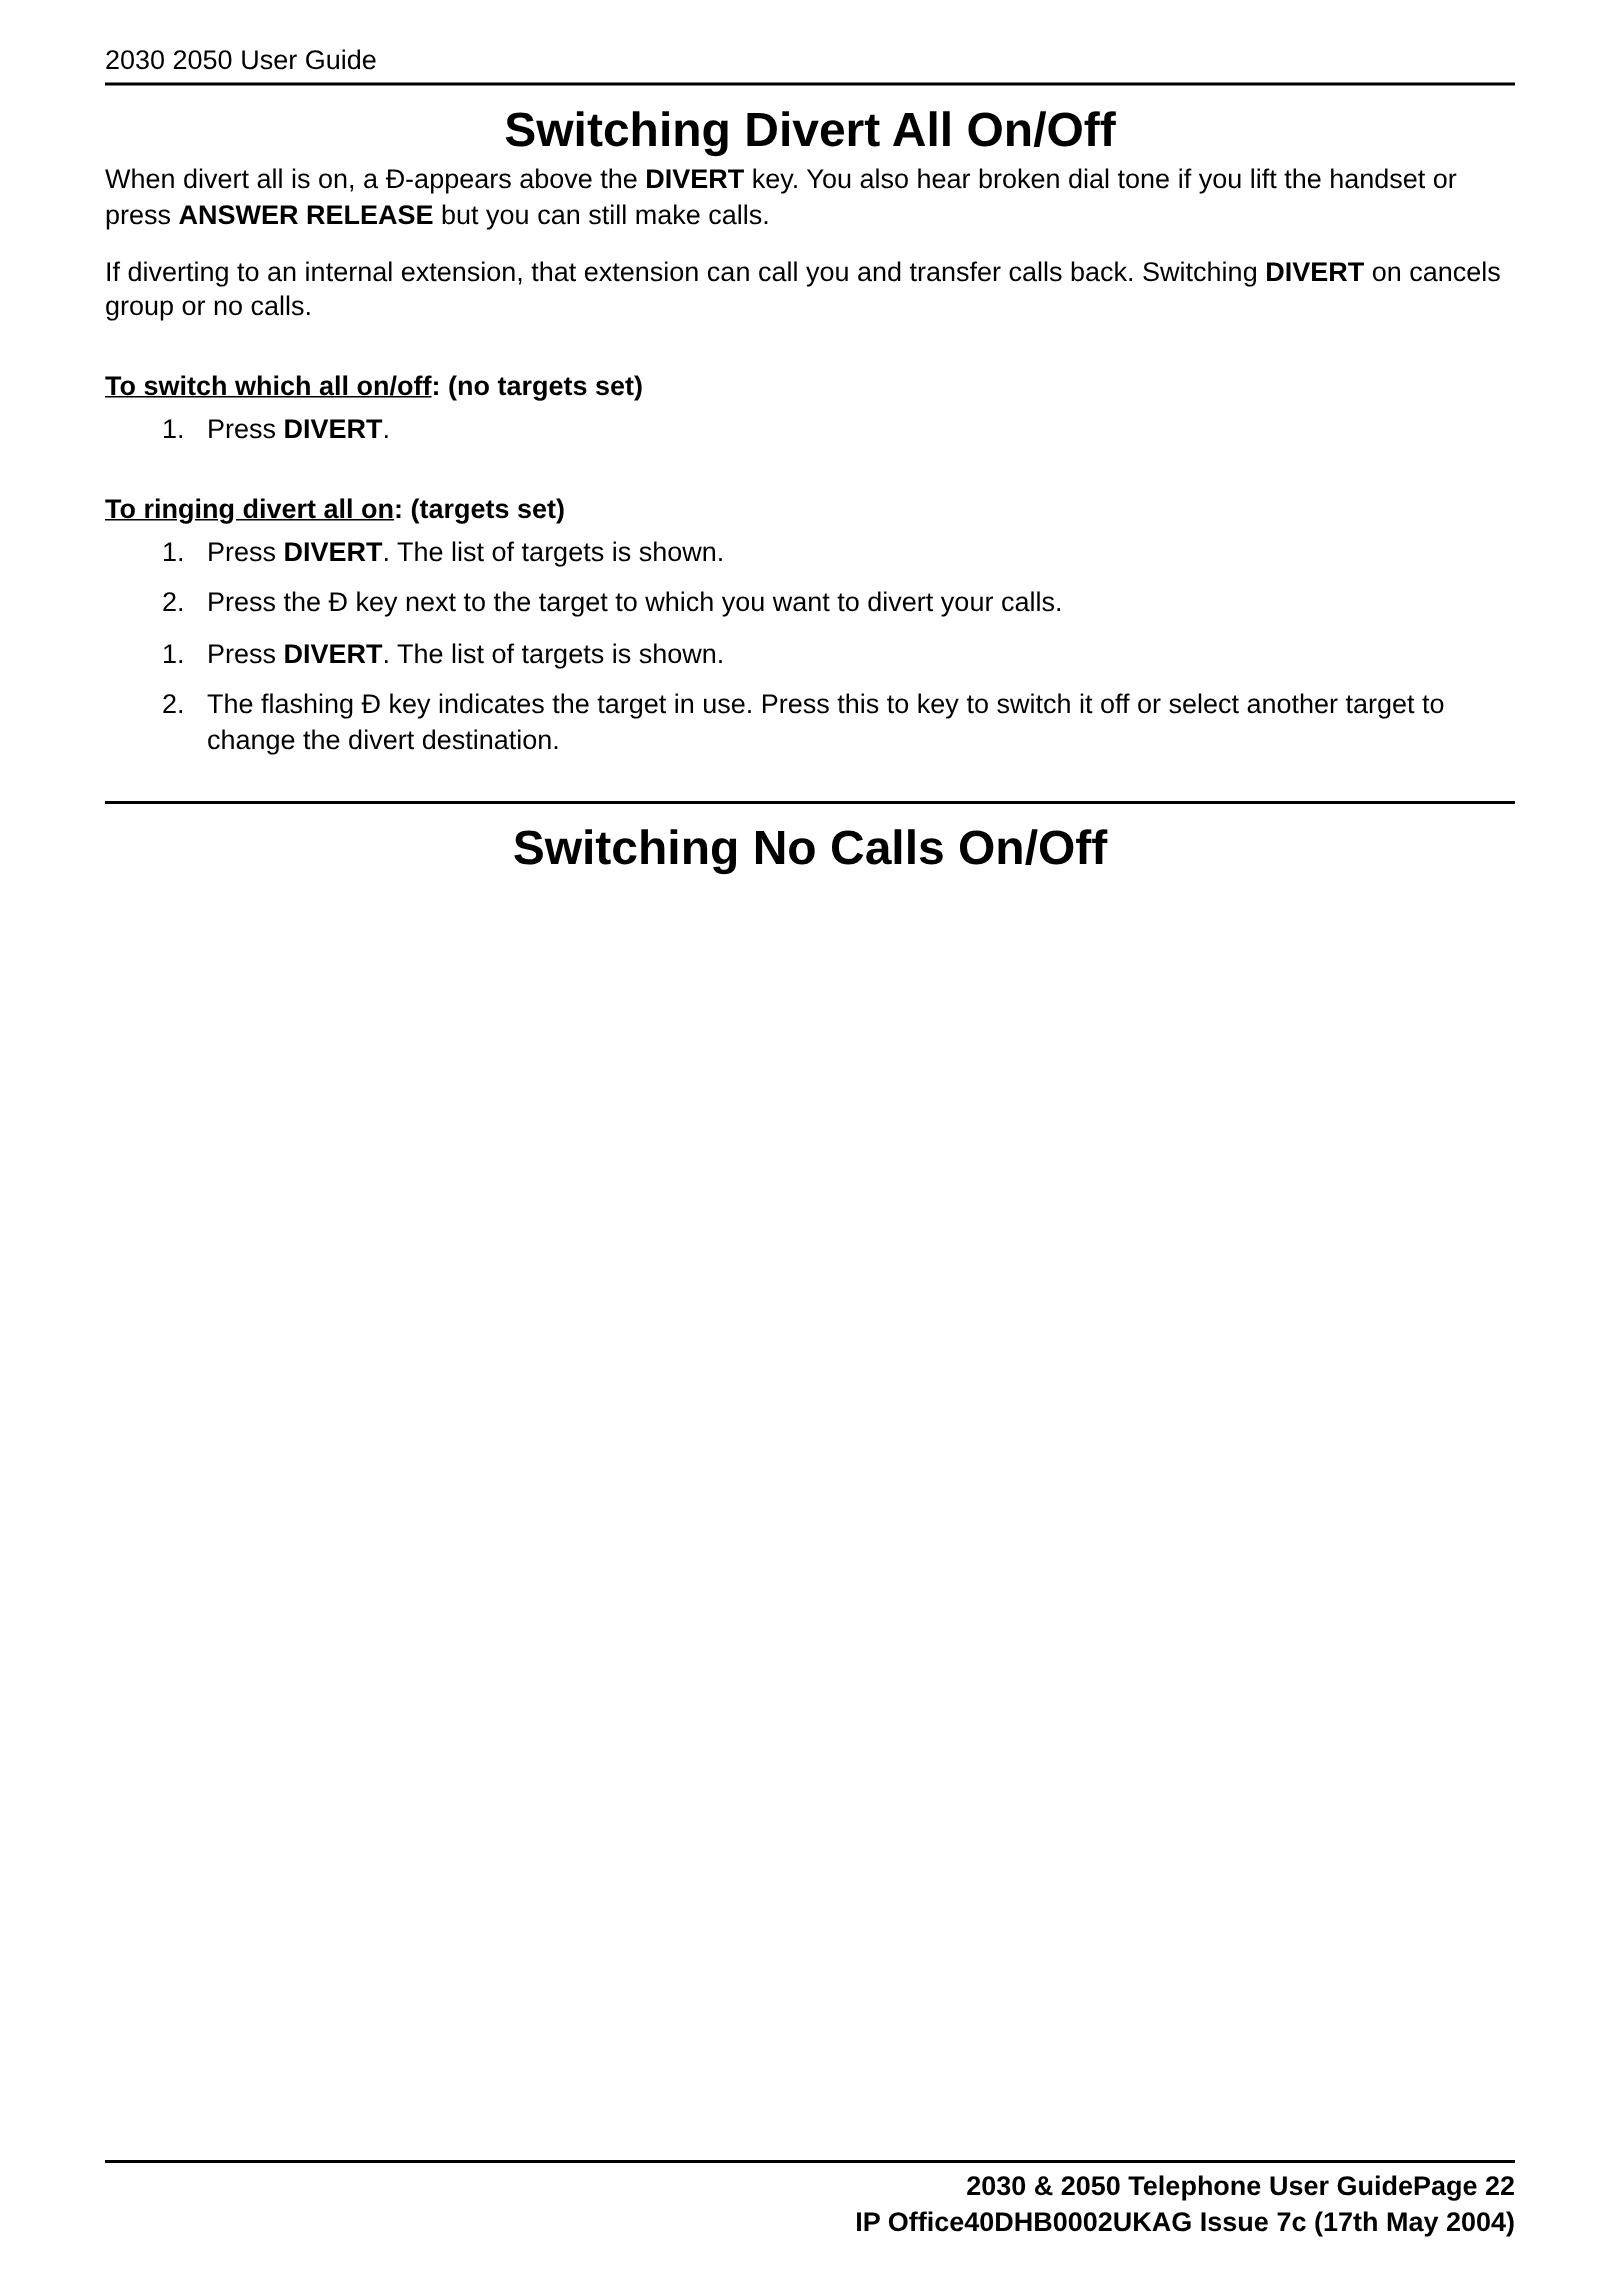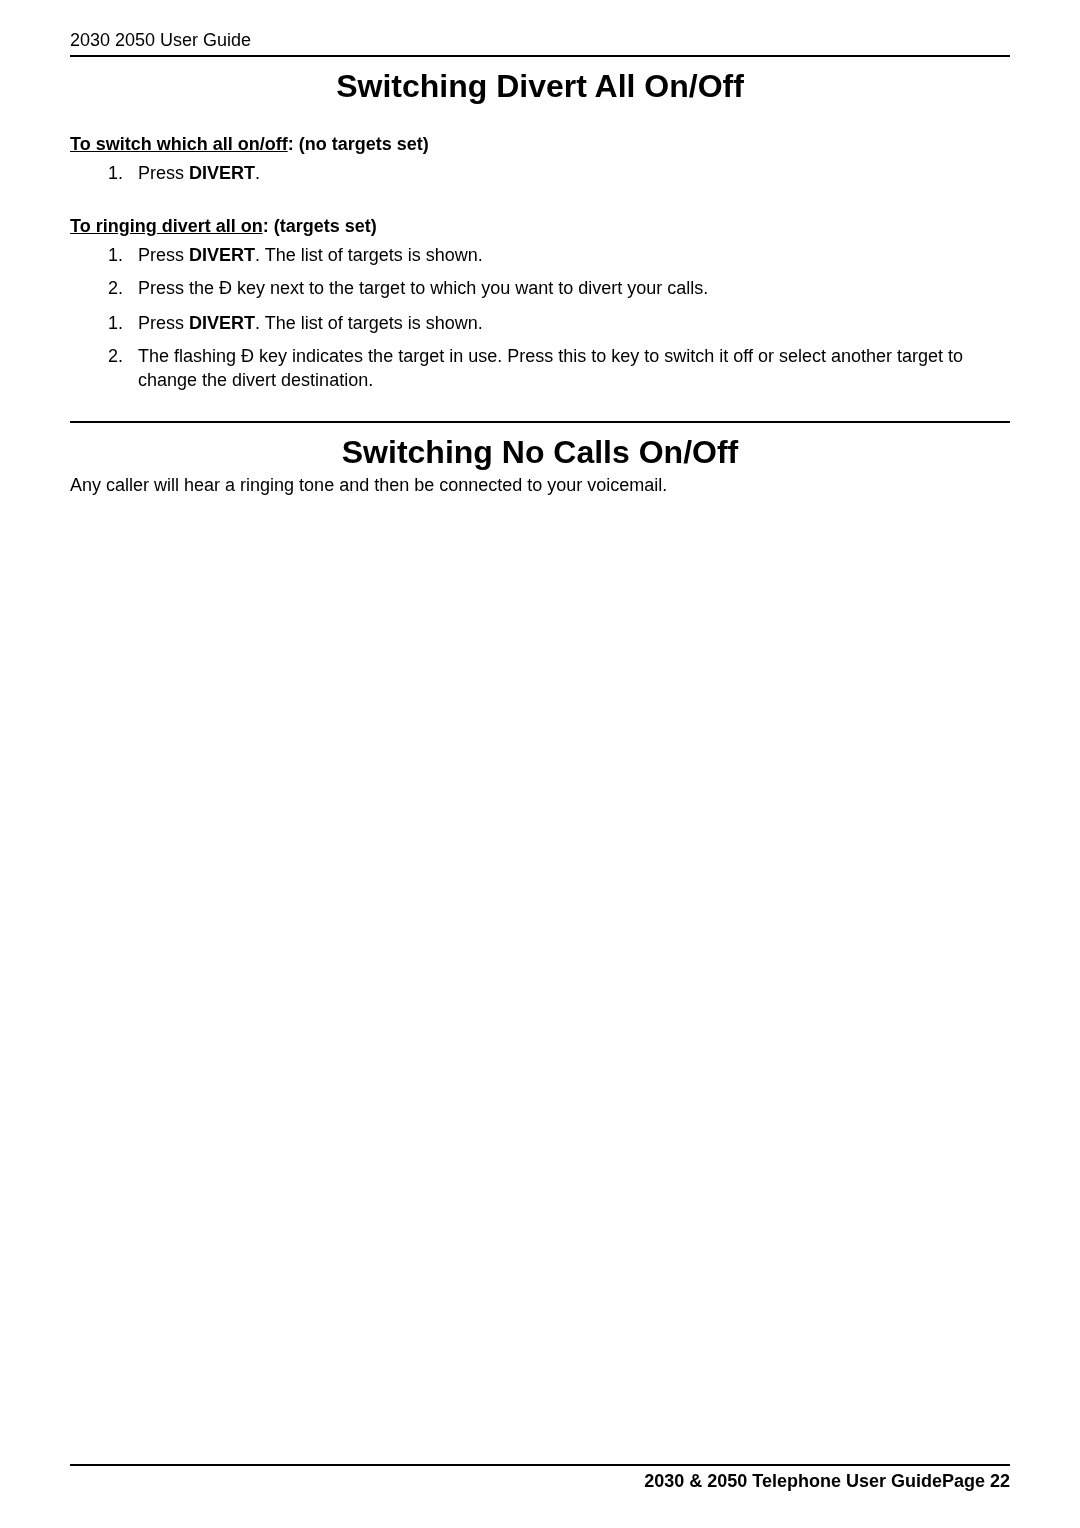--- a/index.html
+++ b/index.html
@@ -84,22 +84,28 @@
 </head>
 <body>
 
 <div class="page">
 
   <div class="header-title">2030 2050 User Guide</div>
   <hr class="header-rule">
 
   <div class="section-heading">Switching Divert All On/Off</div>
 
+  <div class="body-text">
+    <span>When divert all is on, a Ð-appears above the </span><b>DIVERT</b><span> key. You also hear broken dial tone if you lift the handset or press </span><b>ANSWER RELEASE</b><span> but you can still make calls.</span>
+  </div>
 
 
+  <div class="body-text">
+    <span>If diverting to an internal extension, that extension can call you and transfer calls back. Switching </span><b>DIVERT</b><span> on cancels group or no calls.</span>
+  </div>
 
   <div class="sub-heading">
     <span class="underline">To switch which all on/off</span><span>: (no targets set)</span>
   </div>
   <ol>
     <li>
       <span>Press </span><b>DIVERT</b><span>.</span>
     </li>
   </ol>
 
@@ -117,23 +123,26 @@
     <li>
       <span>Press </span><b>DIVERT</b><span>. The list of targets is shown.</span>
     </li>
     <li>The flashing Ð key indicates the target in use. Press this to key to switch it off or select another target to change the divert destination.</li>
   </ol>
 
   <hr class="hr-section">
   <div class="section-heading">Switching No Calls On/Off</div>
 
 
-  <div class="body-text">Any caller will hear a ringing tone and then be connected to your voicemail.</div>
 
   <div class="footer">
     <hr class="footer-rule">
     <div class="footer-line">
       <span>2030 &amp; 2050 Telephone User Guide</span>
       <span>Page 22</span>
     </div>
+    <div class="footer-line">
+      <span>IP Office</span>
+      <span>40DHB0002UKAG Issue 7c (17th May 2004)</span>
+    </div>
   </div>
 
 </div>
 
 </body></html>

